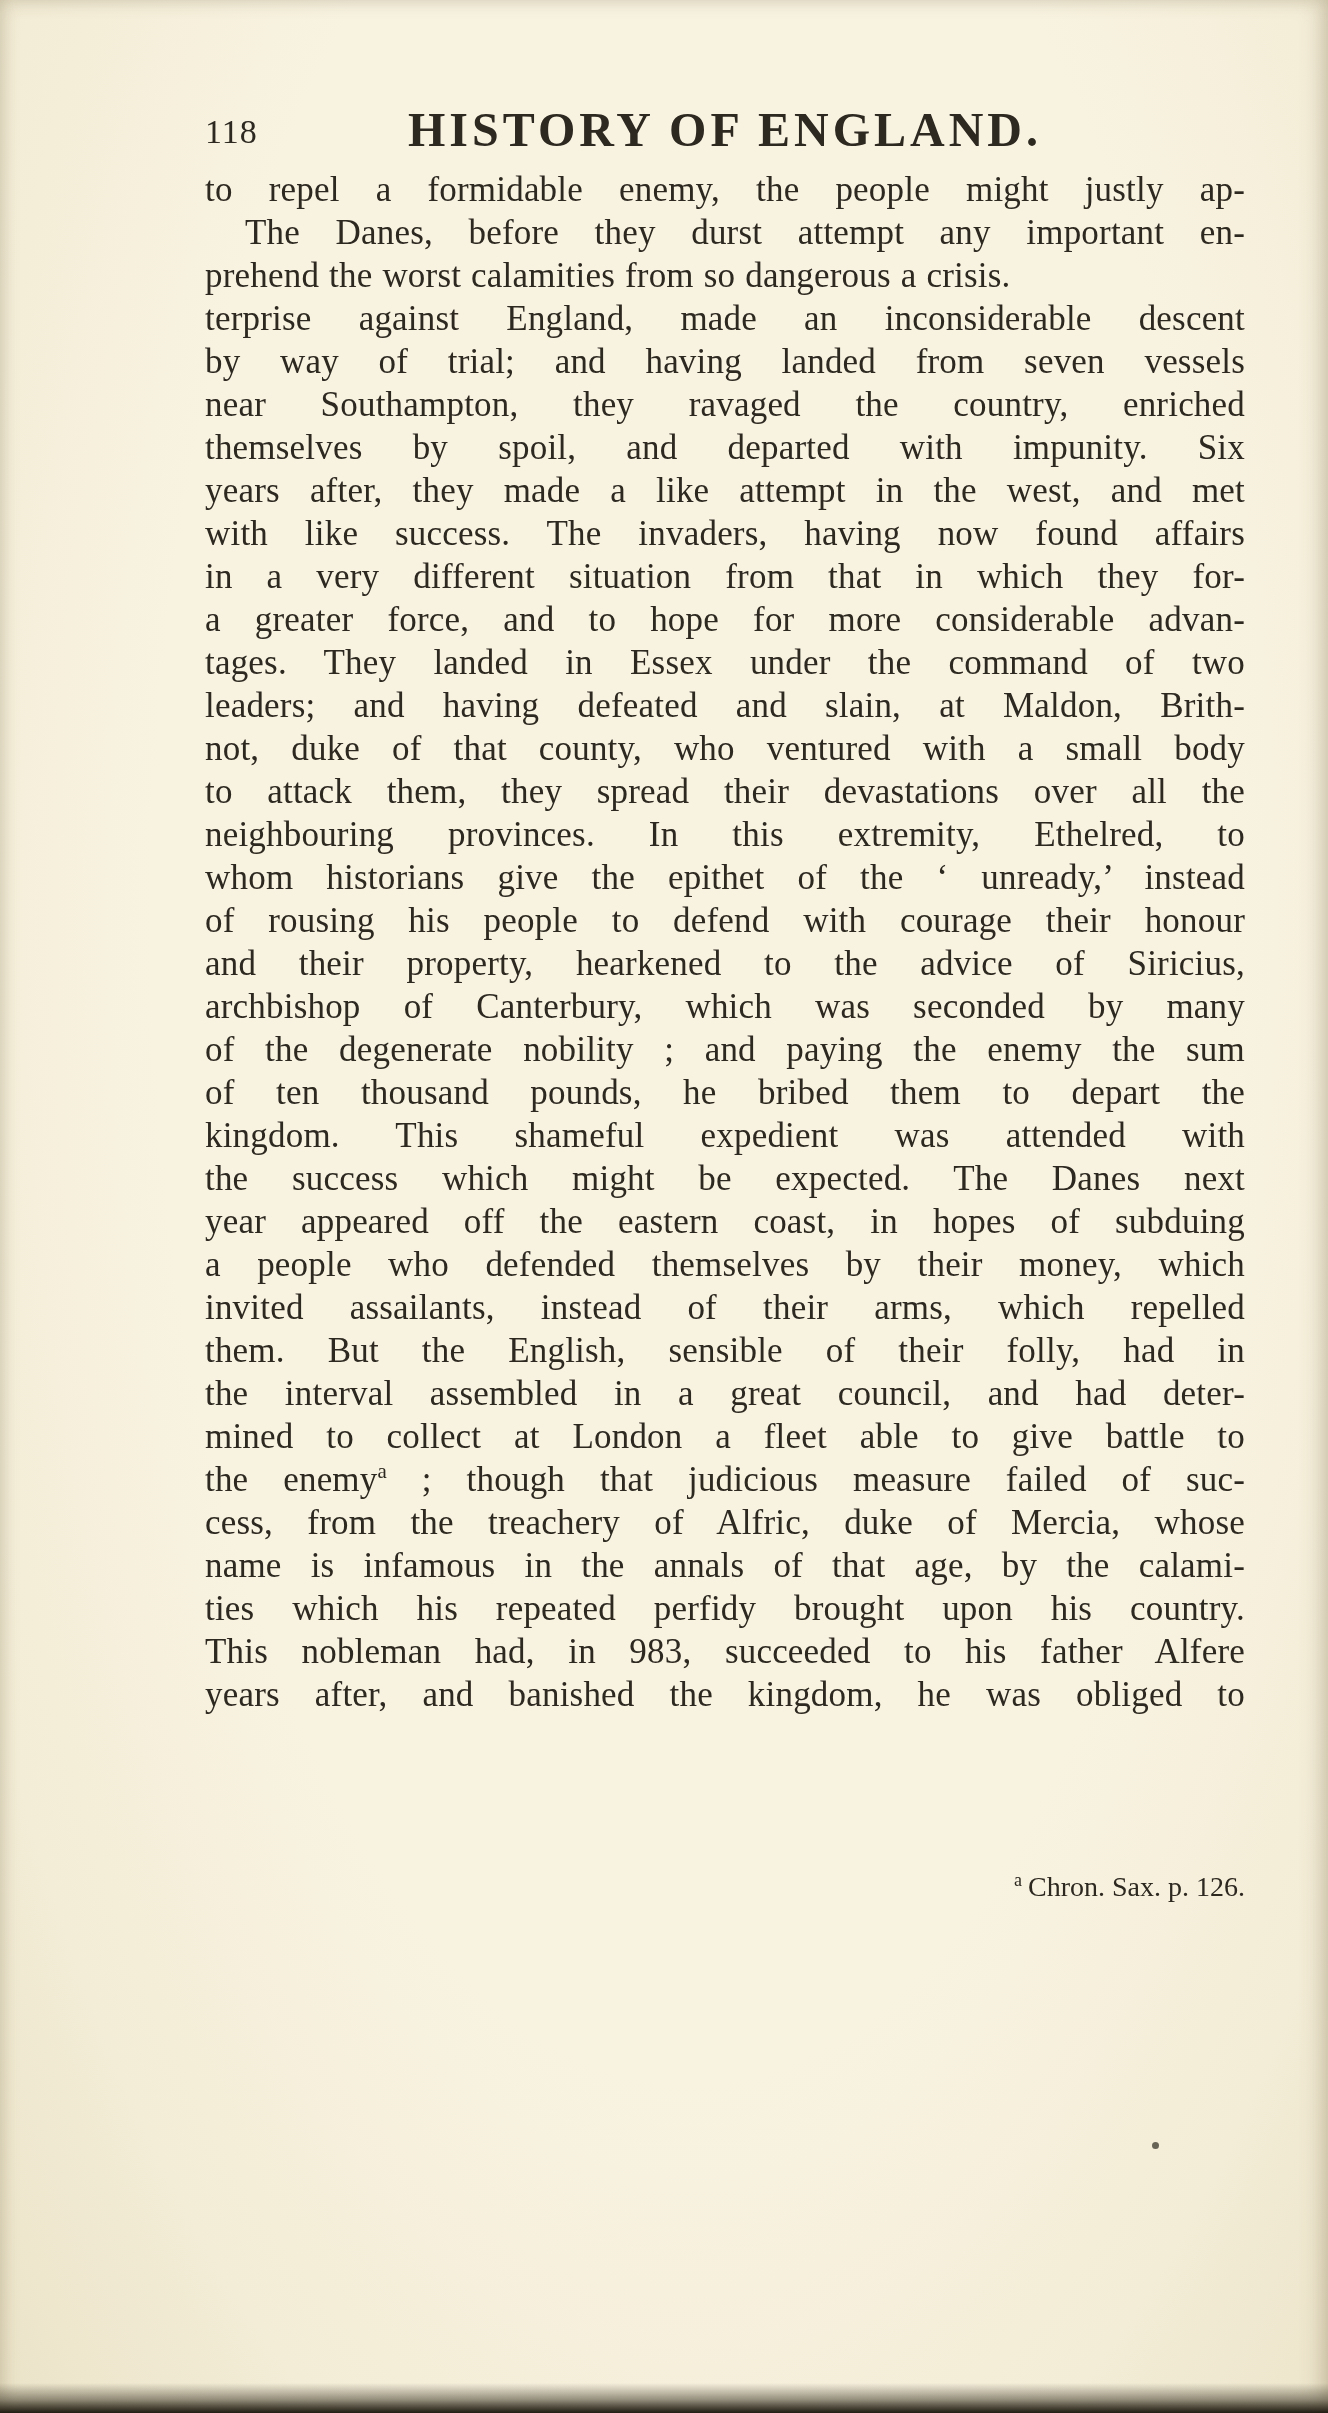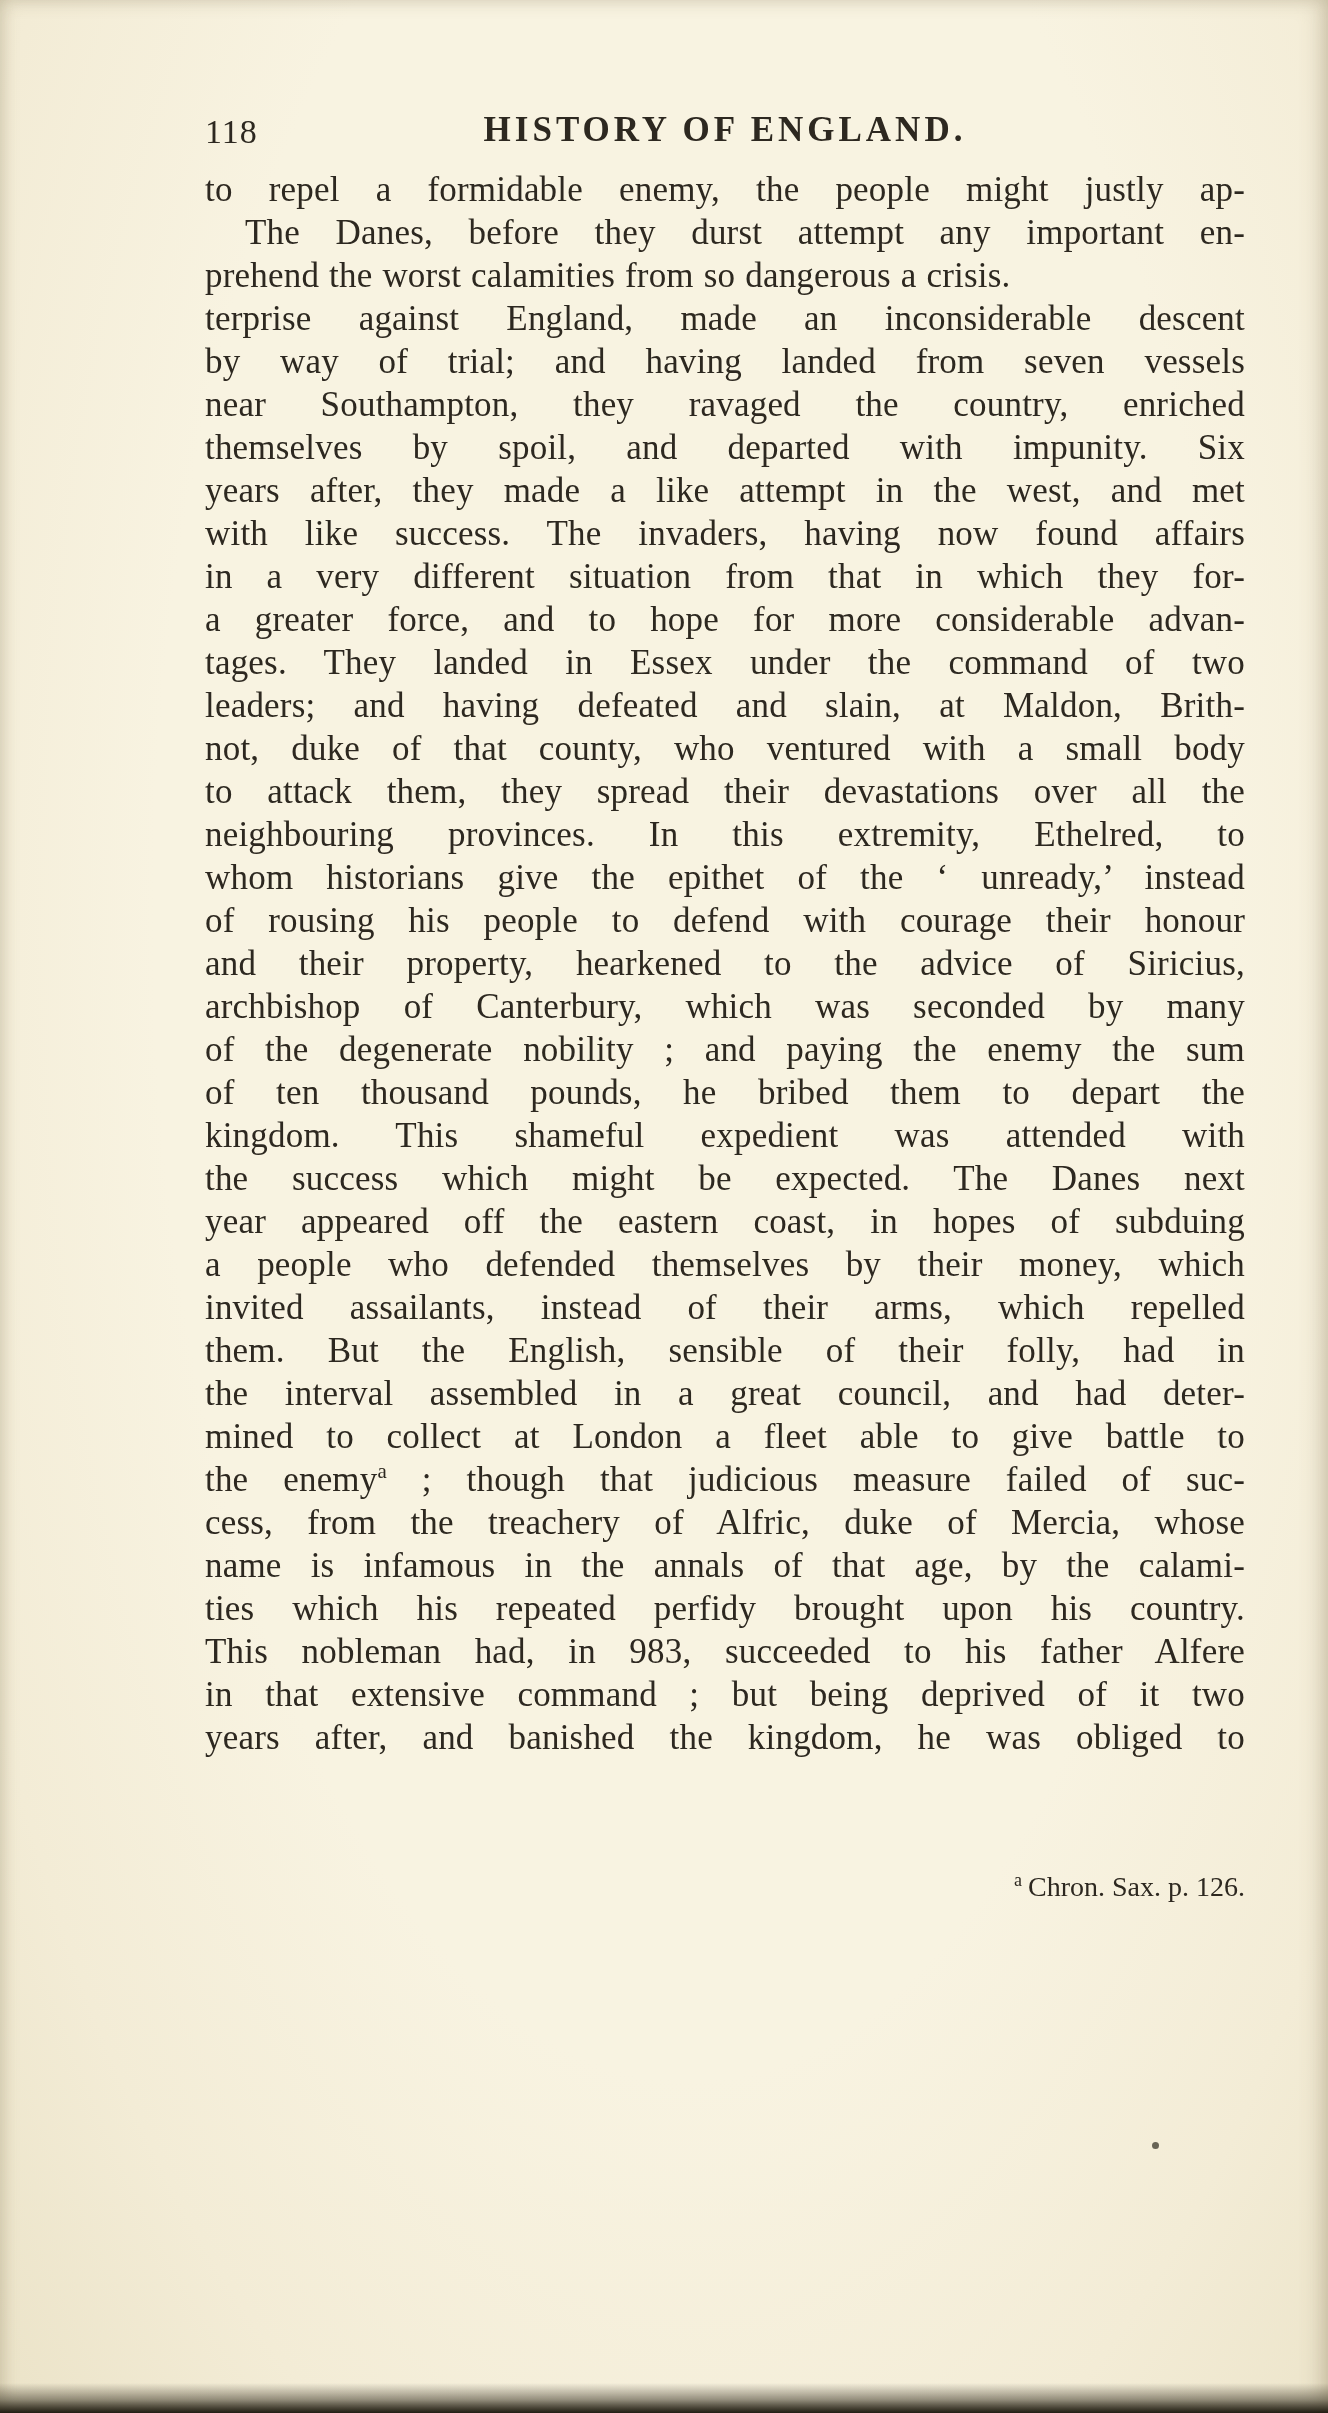--- a/index.html
+++ b/index.html
@@ -34,21 +34,21 @@
     top: 7px;
     font-size: 34px;
     letter-spacing: 1px;
   }
   .running-title {
     position: absolute;
     left: 0;
     right: 0;
     margin: 0;
     text-align: center;
-    font-size: 35px;
+    font-size: 48px;
     font-weight: bold;
     letter-spacing: 4px;
     line-height: 48px;
   }
   .lines {
     position: absolute;
     left: 205px;
     top: 168px;
     width: 1040px;
   }
@@ -150,21 +150,20 @@
       <div class="line">a people who defended themselves by their money, which</div>
       <div class="line">invited assailants, instead of their arms, which repelled</div>
       <div class="line">them. But the English, sensible of their folly, had in</div>
       <div class="line">the interval assembled in a great council, and had deter-</div>
       <div class="line">mined to collect at London a fleet able to give battle to</div>
       <div class="line"><span>the enemy</span><sup>a</sup><span> ; though that judicious measure failed of suc-</span></div>
       <div class="line">cess, from the treachery of Alfric, duke of Mercia, whose</div>
       <div class="line">name is infamous in the annals of that age, by the calami-</div>
       <div class="line">ties which his repeated perfidy brought upon his country.</div>
       <div class="line">This nobleman had, in 983, succeeded to his father Alfere</div>
-      <div class="line">in that extensive command ; but being deprived of it two</div>
       <div class="line">years after, and banished the kingdom, he was obliged to</div>
     </main>
 
   <div class="footnote">
     <sup>a</sup><span>Chron. Sax. p. 126.</span>
   </div>
 
   <div class="bottom-edge"></div>
   <div class="speck"></div>
 

